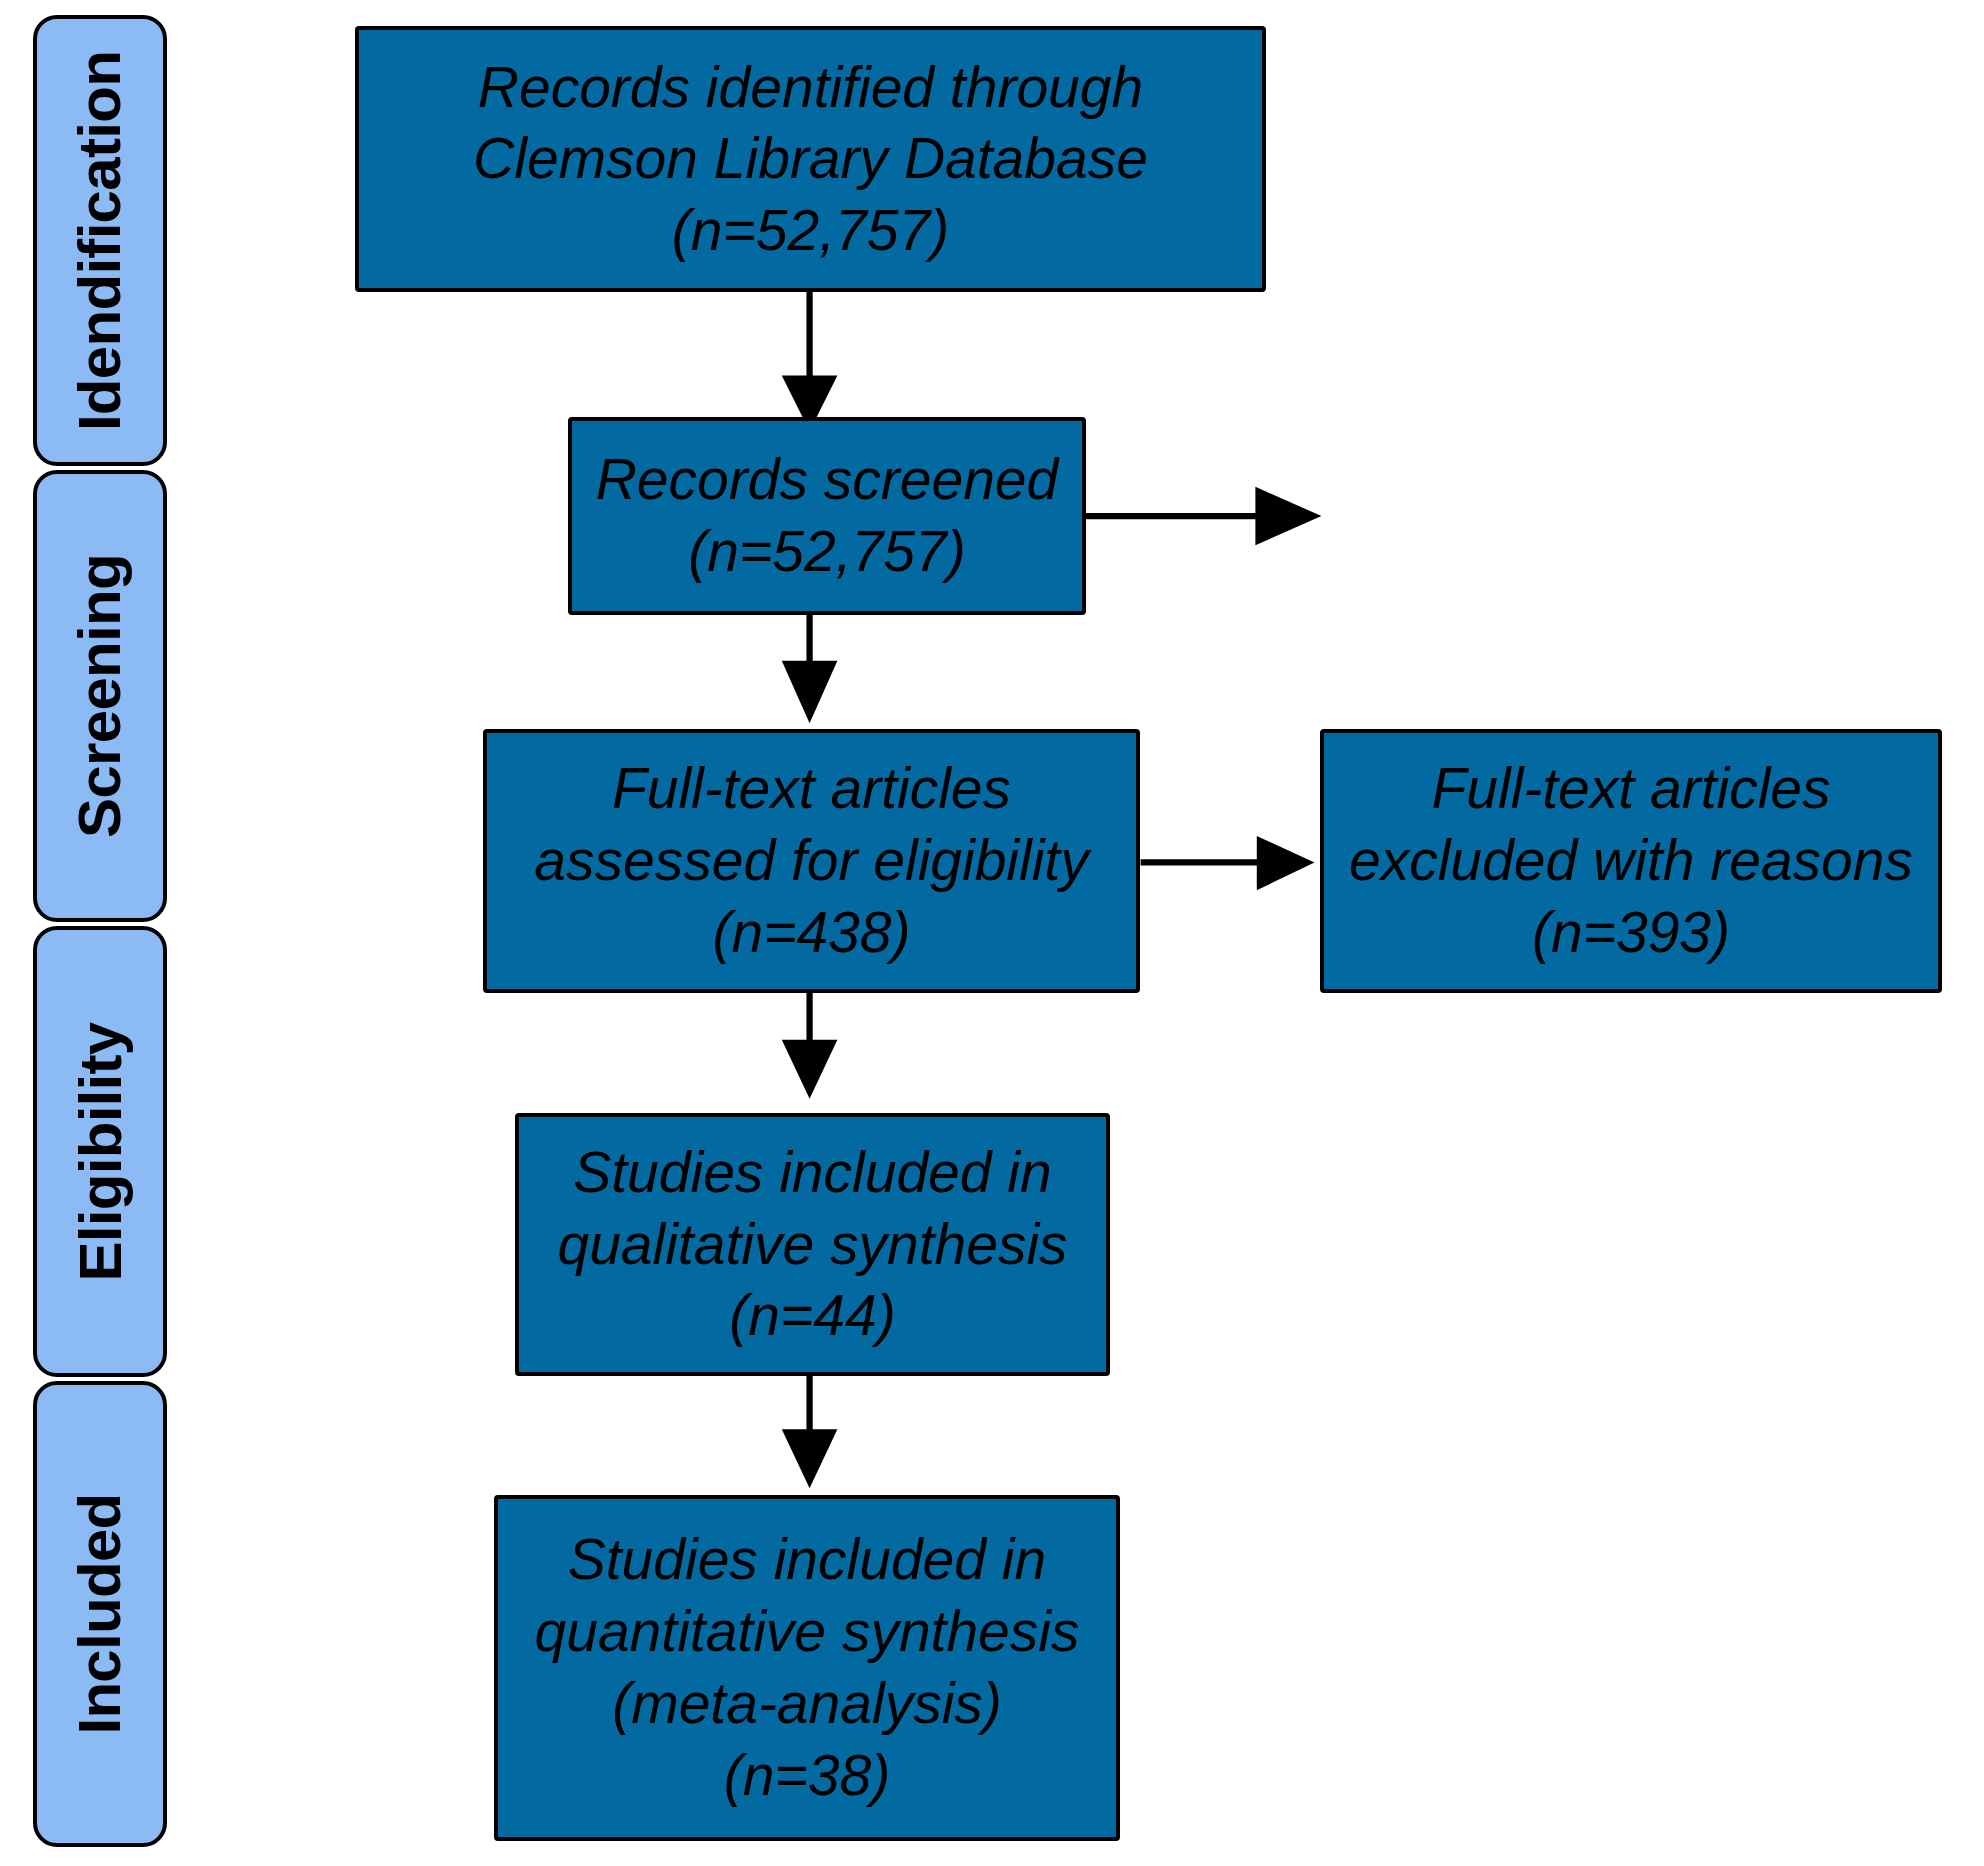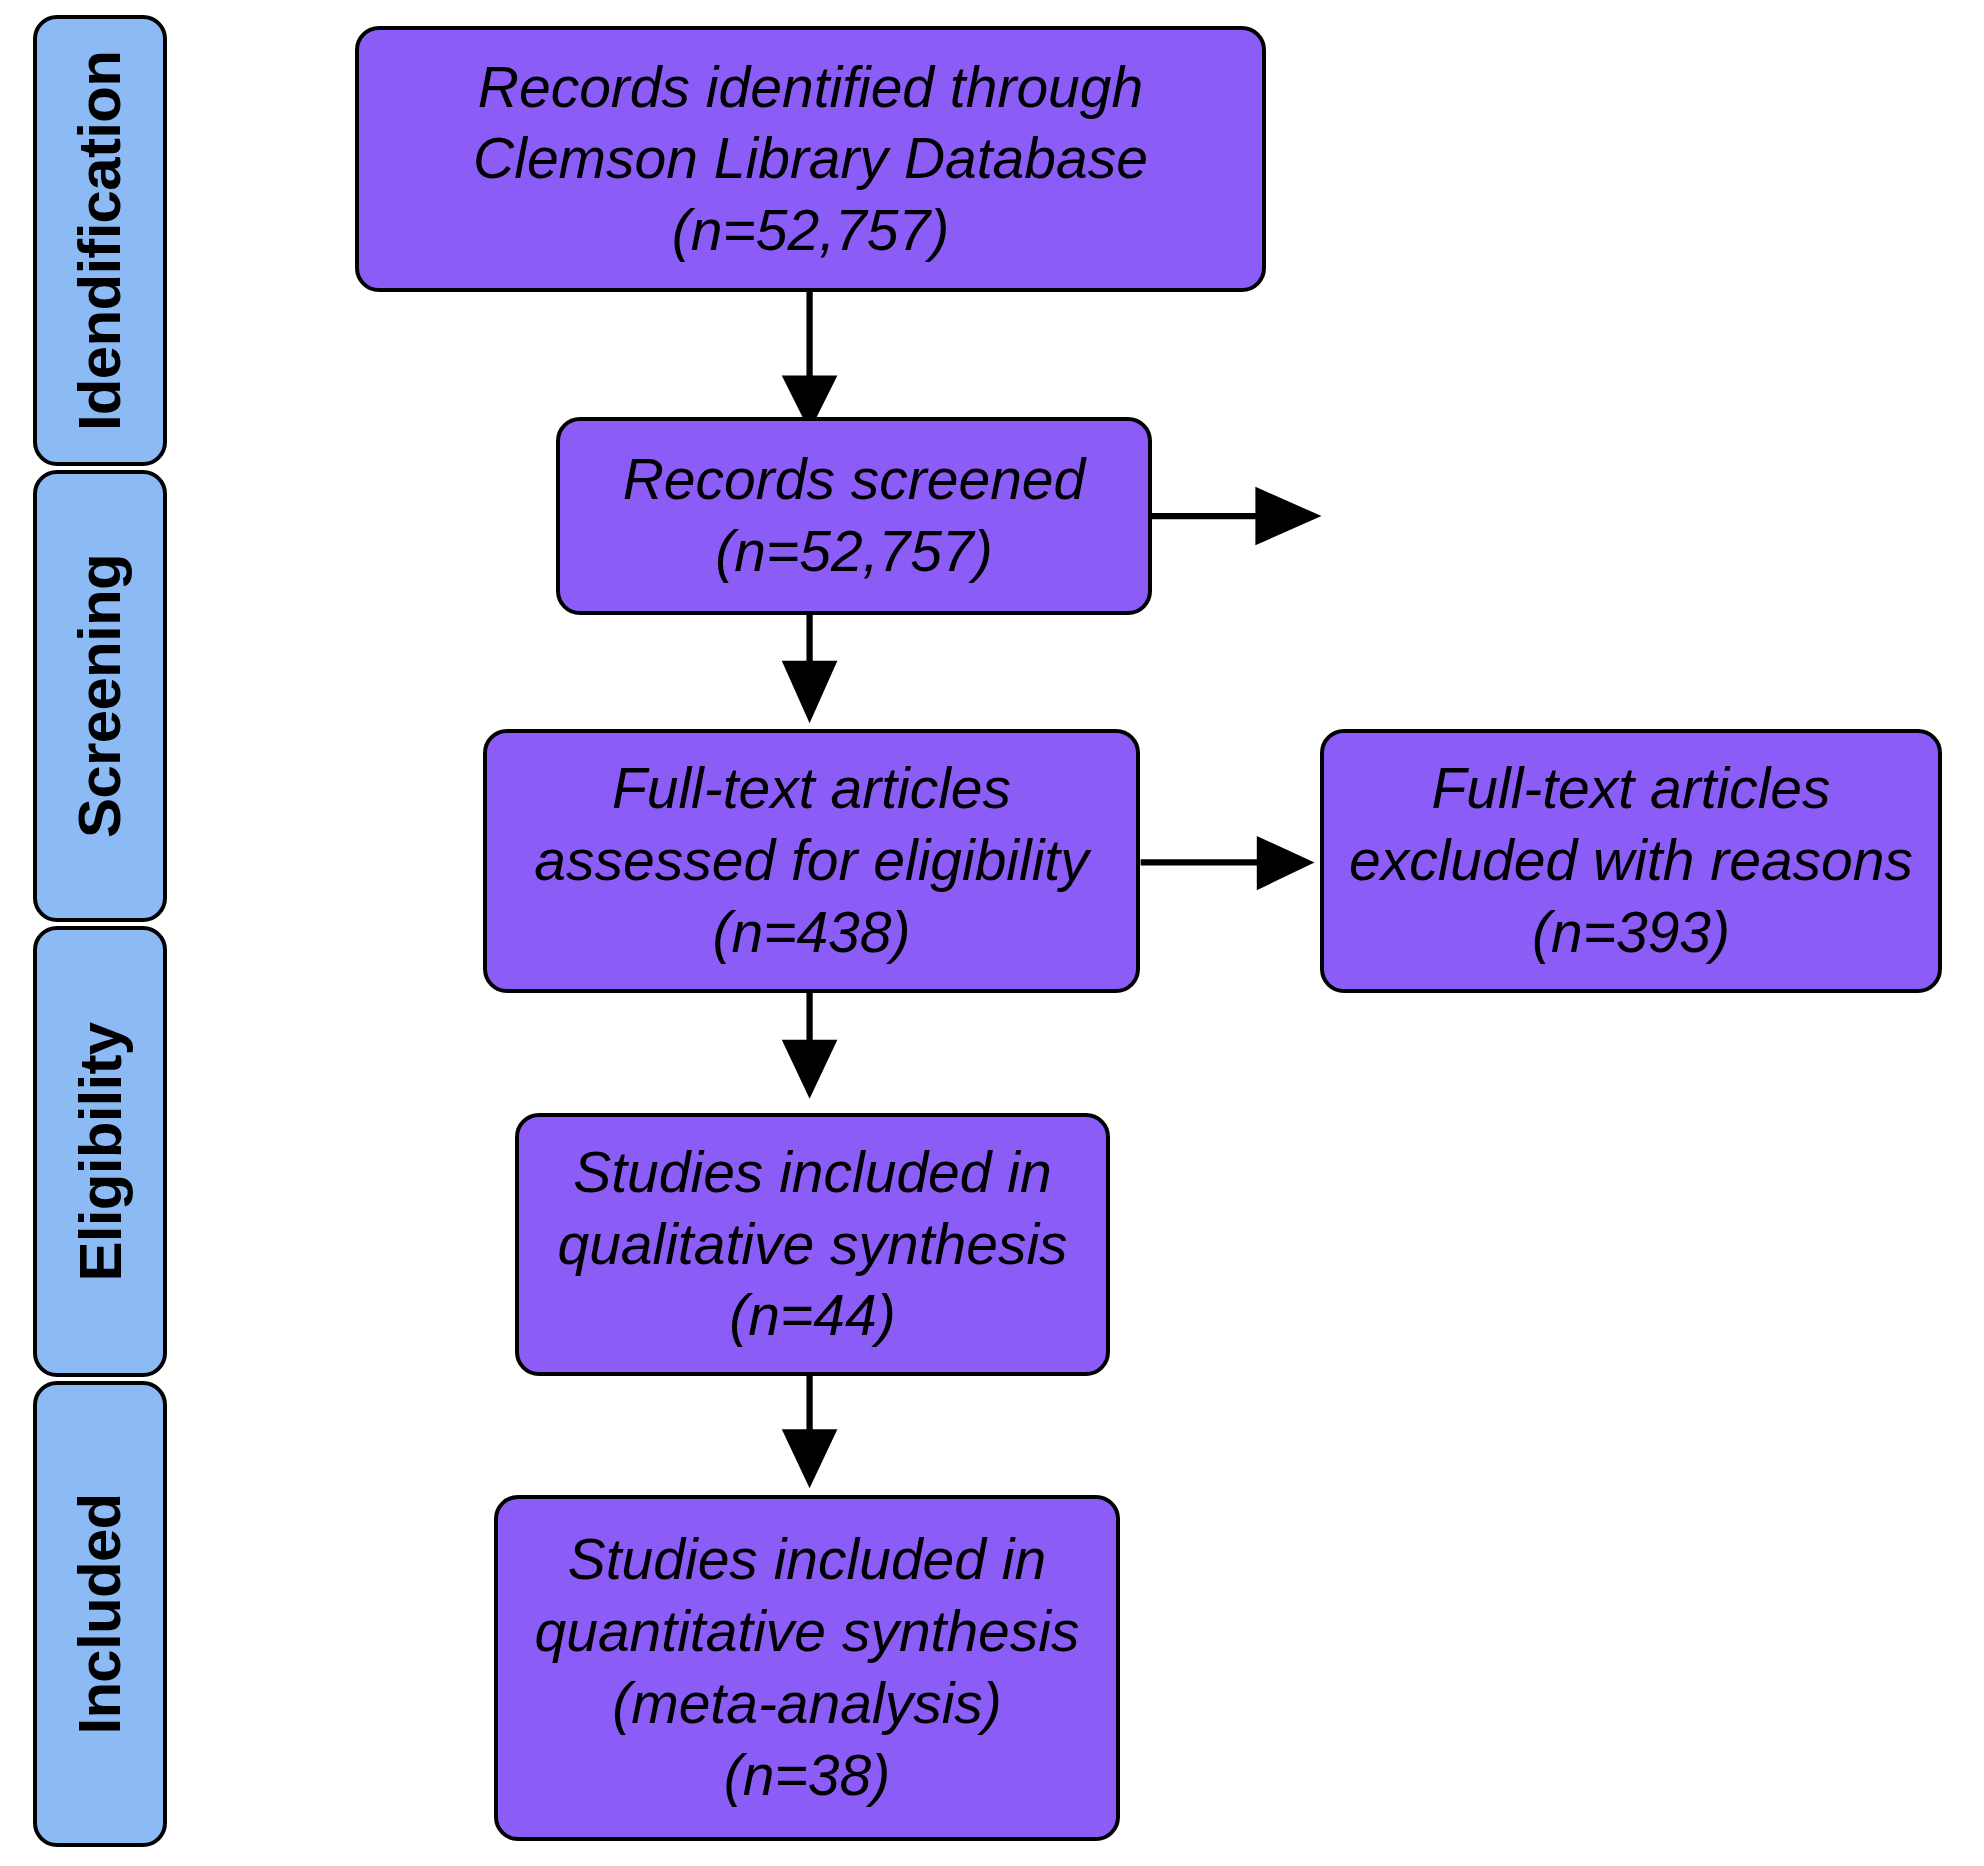--- a/index.html
+++ b/index.html
@@ -39,23 +39,23 @@
     font-weight: bold;
     font-size: 60px;
     line-height: 1;
     color: #000000;
     letter-spacing: -0.7px;
   }
 
   
   .flow-box {
     position: absolute;
-    background: #8b5cf6;
+    background: #0369a1;
     border: 4.9px solid #000000;
-    border-radius: 24px;
+    border-radius: 4px;
     box-sizing: border-box;
     display: flex;
     align-items: center;
     justify-content: center;
     padding: 7px 15.3px;
   }
   .flow-box-text {
     font-family: "Liberation Sans", sans-serif;
     font-style: italic;
     font-size: 57px;
@@ -128,21 +128,21 @@
       <polygon points="1124,2055 1204,2055 1164,2140" fill="#000"></polygon>
     </g>
   </svg>
 
   <div class="flow-box" style="left:355px; top:26.4px; width:911px; height:266px;">
     <span class="flow-box-text">Records identified through
 Clemson Library Database
 (n=52,757)</span>
   </div>
 
-  <div class="flow-box" style="left:556px; top:417px; width:596px; height:198px;">
+  <div class="flow-box" style="left:568px; top:417px; width:518px; height:198px;">
     <span class="flow-box-text">Records screened
 (n=52,757)</span>
   </div>
 
 
   <div class="flow-box" style="left:483px; top:729px; width:657px; height:264px;">
     <span class="flow-box-text">Full-text articles
 assessed for eligibility
 (n=438)</span>
   </div>

